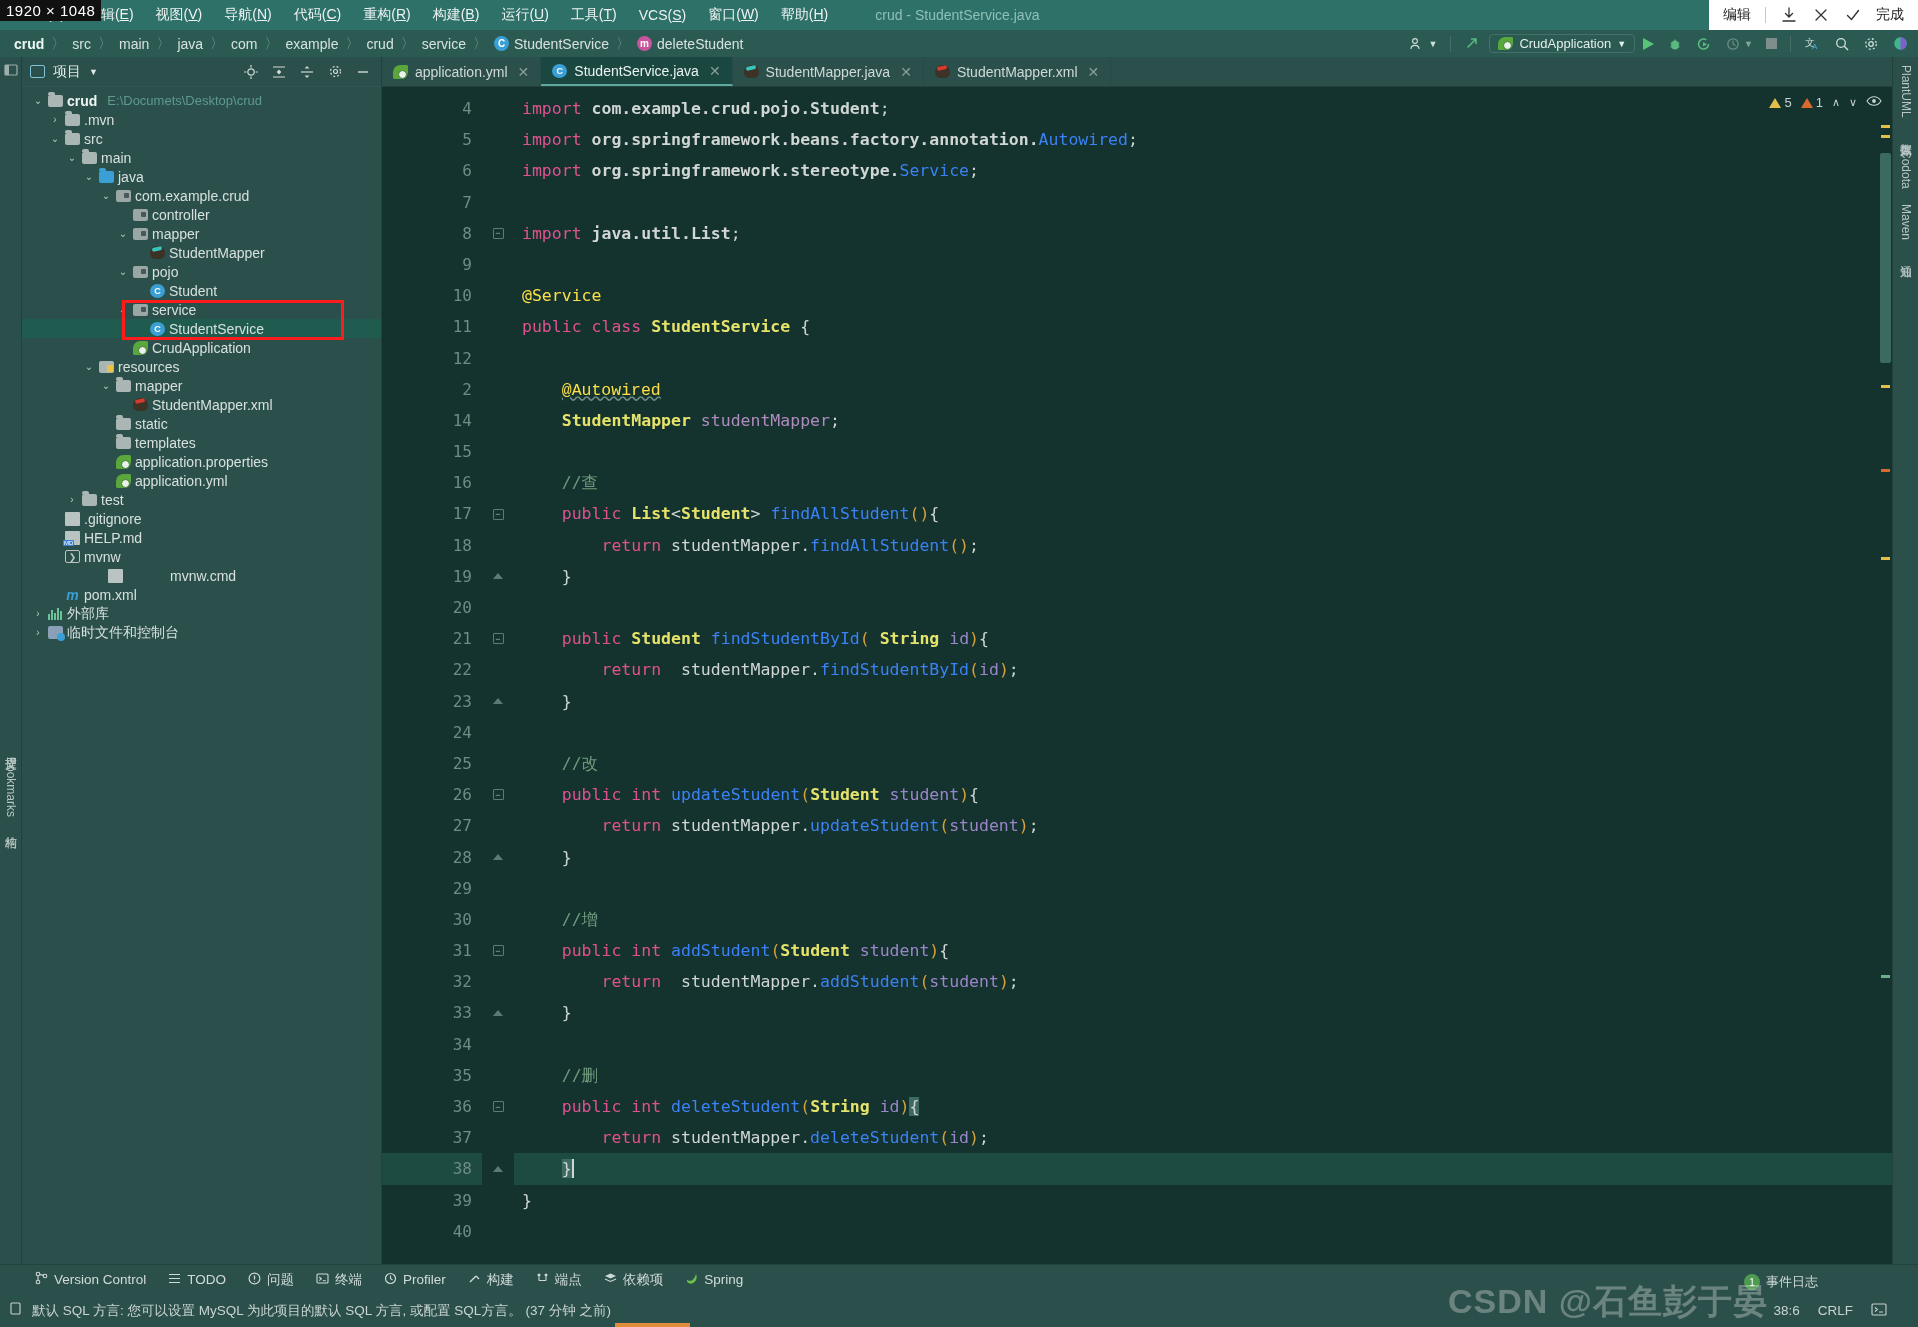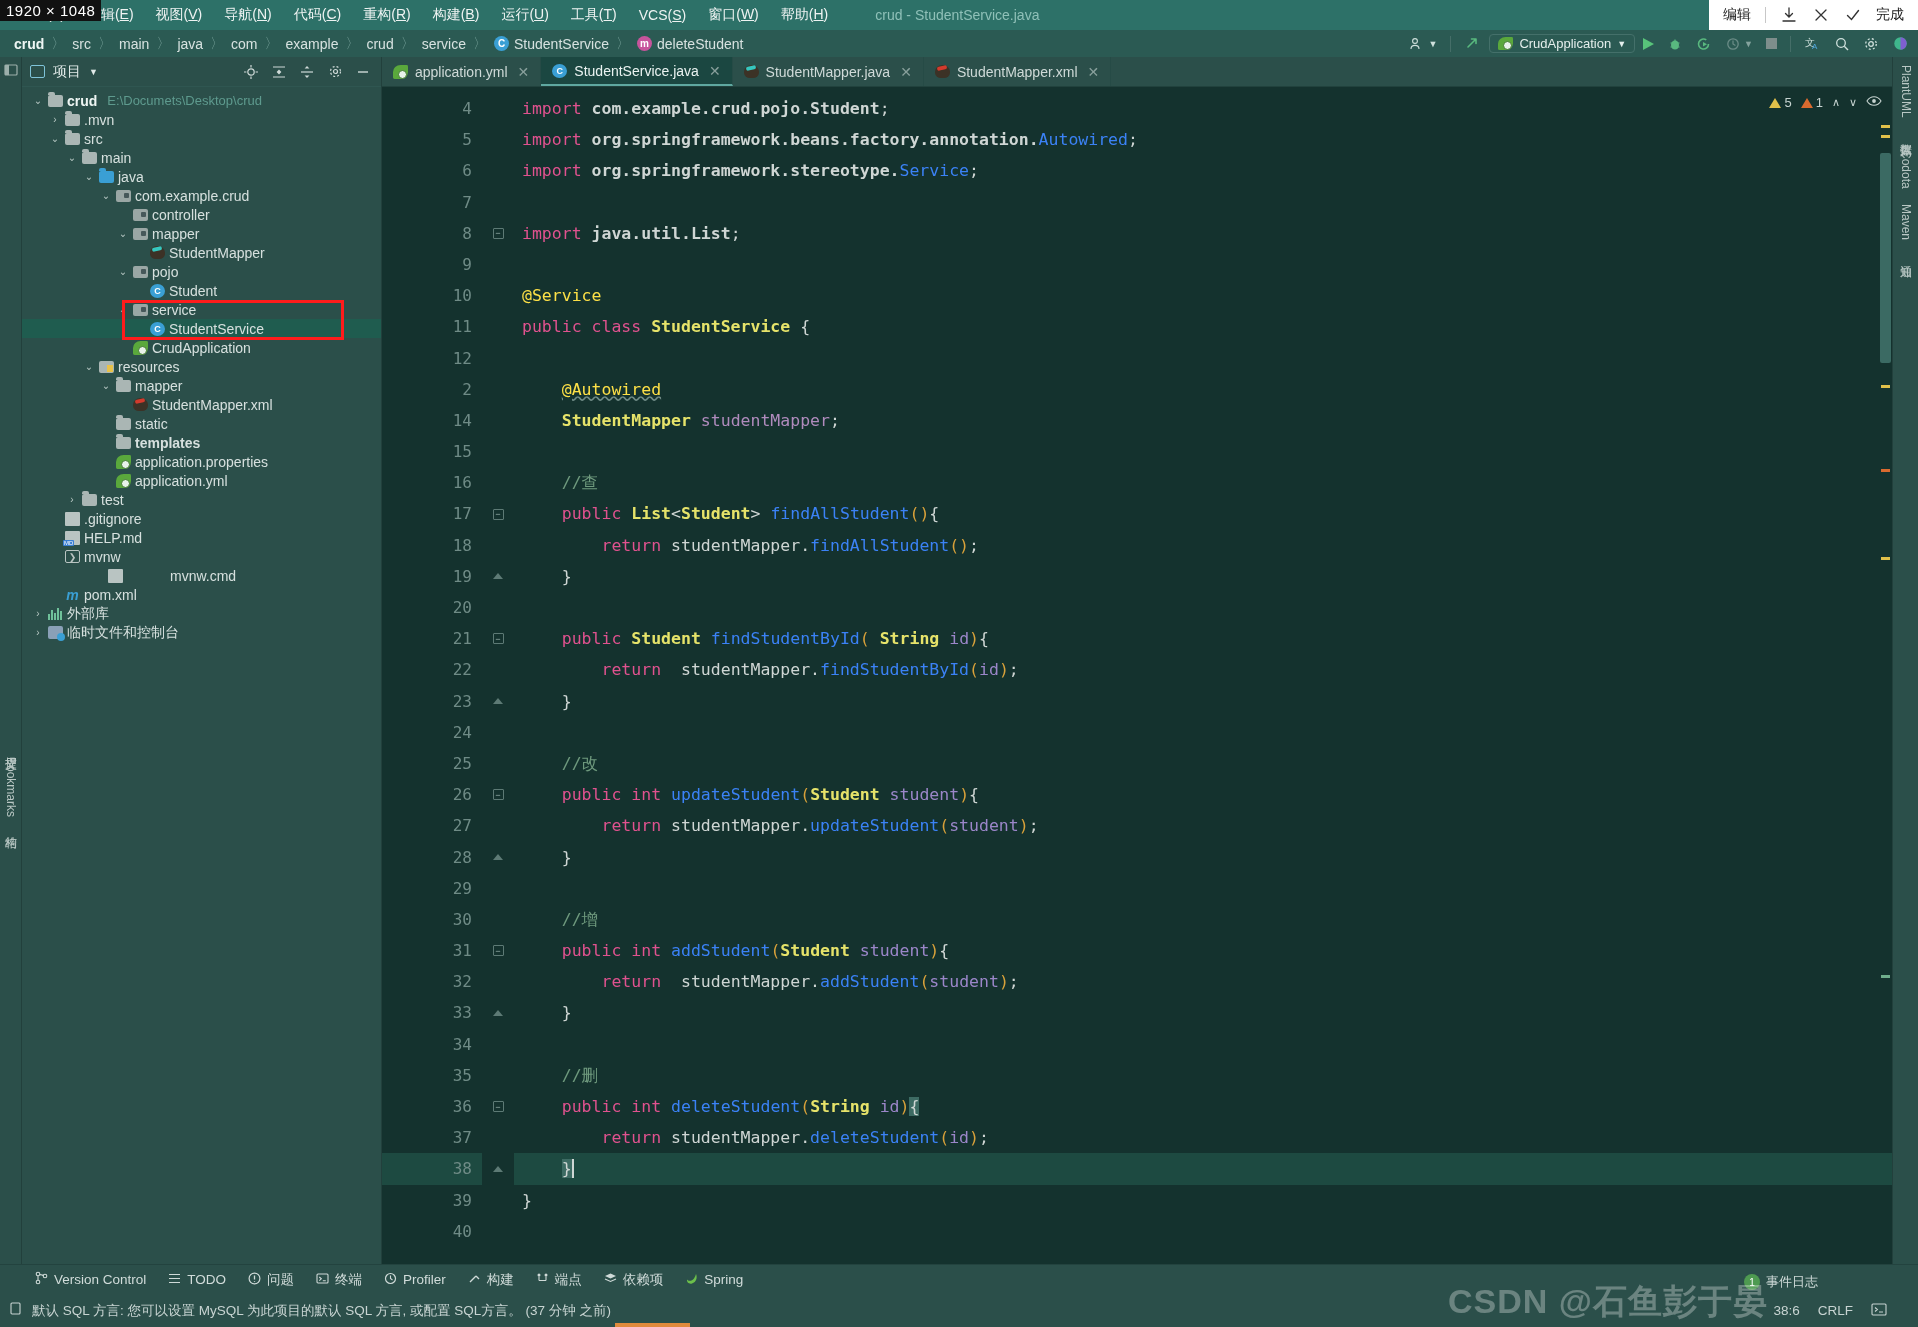--- a/index.html
+++ b/index.html
@@ -150,21 +150,21 @@
   .foldtri{ width:0;height:0;border-left:5px solid transparent;border-right:5px solid transparent; }
   .foldtri.up{ border-bottom:6px solid #5d7a75; }
   #code{
     flex:1; background:#14322e; font-family:"DejaVu Sans Mono", monospace;
     font-size:16.5px; padding-top:6px; overflow:hidden; position:relative; white-space:pre;
   }
   #code .ln{ height:31.2px; line-height:31.2px; padding-left:8px; }
   #code .ln.cur{ background:#1d4a41; }
   .kw{ color:#e0528f; }           
   .ann{ color:#fde047; }
-  .ann.u{ text-decoration:underline; text-decoration-style:wavy; text-decoration-color:#6f8b86;}
+  .ann.u{ text-decoration:underline; text-decoration-style:wavy; text-decoration-color:#6f8b86;font-family:Liberation Mono, monospace;}
   .typ{ color:#e6e36a; font-weight:bold; }
   .mth{ color:#3b82f6; }
   .fld{ color:#b08bbd; }
   .cmt{ color:#6f9a7e; }
   .pkgtxt{ color:#cfd6d4; font-weight:bold; }
   .plain{ color:#cfd6d4; }
   .brk{ color:#d8a13a; }
   .param{ color:#9b86c9; }
   .cursorcaret{ display:inline-block;width:2px;height:19px;background:#cfd6d4;vertical-align:-4px; }
   .selbox{ background:#3d6b63; }
@@ -504,21 +504,21 @@
       <div class="trow" style="padding-left: 95px;">
         <span class="chev empty"></span>
         <span class="ic mybatisxml"></span>
         <span class="tlabel">StudentMapper.xml</span>
       </div>
       <div class="trow" style="padding-left: 78px;">
         <span class="chev empty"></span>
         <span class="ic folder"></span>
         <span class="tlabel">static</span>
       </div>
-      <div class="trow" style="padding-left: 78px; font-weight: bold;">
+      <div class="trow" style="padding-left: 78px;">
         <span class="chev empty"></span>
         <span class="ic folder"></span>
         <span class="tlabel">templates</span>
       </div>
       <div class="trow" style="padding-left: 78px;">
         <span class="chev empty"></span>
         <span class="ic spring"></span>
         <span class="tlabel">application.properties</span>
       </div>
       <div class="trow" style="padding-left: 78px;">

